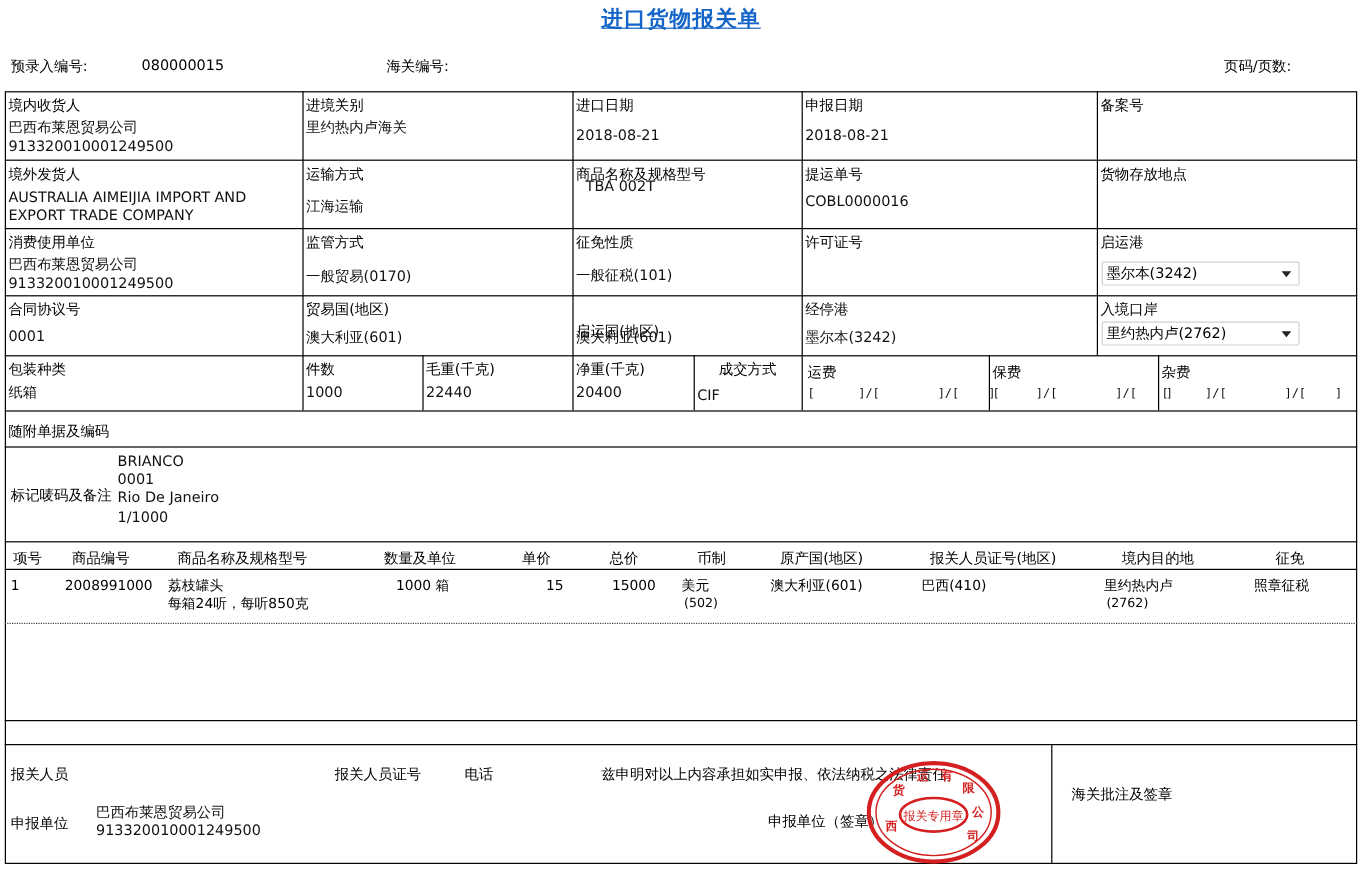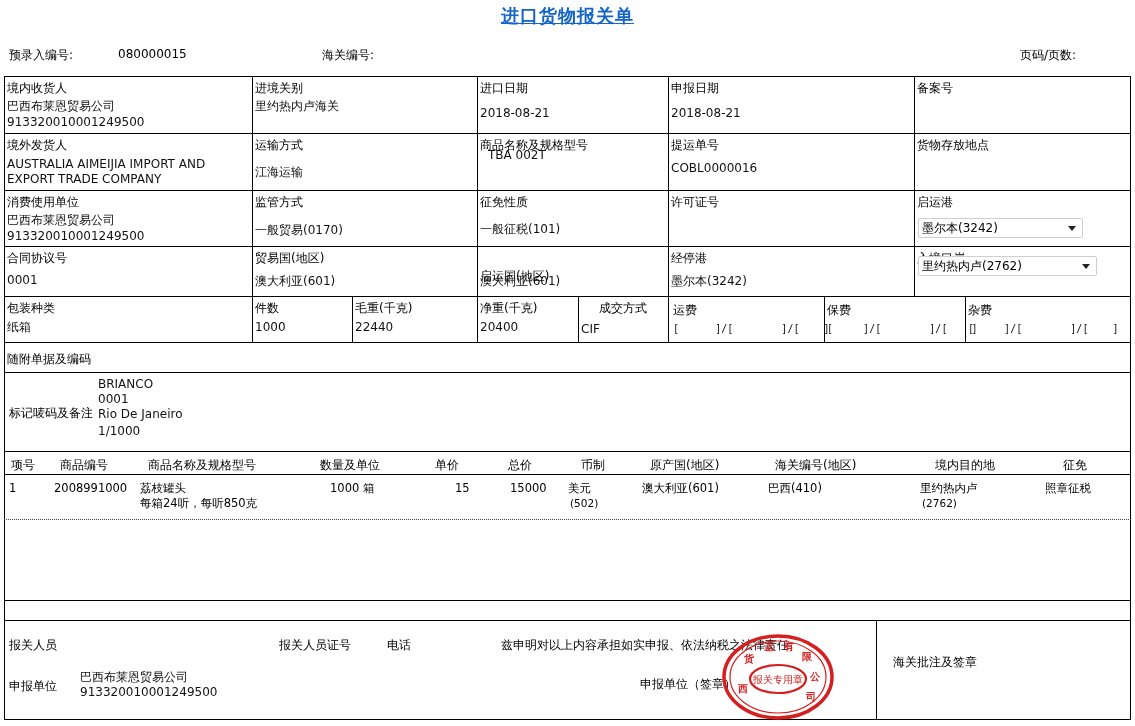--- a/index.html
+++ b/index.html
@@ -95,21 +95,21 @@
 
 <div class="lbl" style="left:7px; top:250px;">合同协议号</div>
 <div class="val" style="left:7px; top:273px;">0001</div>
 <div class="lbl" style="left:255px; top:250px;">贸易国(地区)</div>
 <div class="val" style="left:255px; top:273px;">澳大利亚(601)</div>
 <div class="lbl" style="left:480px; top:250px;margin-top:18px;">启运国(地区)</div>
 <div class="val" style="left:480px; top:273px;">澳大利亚(601)</div>
 <div class="lbl" style="left:671px; top:250px;">经停港</div>
 <div class="val" style="left:671px; top:273px;">墨尔本(3242)</div>
 <div class="lbl" style="left:917px; top:250px;">入境口岸</div>
-<div class="sel" style="left:918px; top:256px; width:179px;">
+<div class="sel" style="left:918px; top:268px; width:165px;">
   <span>里约热内卢(2762)</span>
   <span class="arr"></span>
 </div>
 
 <div class="lbl" style="left:7px; top:300px;">包装种类</div>
 <div class="val" style="left:7px; top:319px;">纸箱</div>
 <div class="lbl" style="left:255px; top:300px;">件数</div>
 <div class="val" style="left:255px; top:320px;">1000</div>
 <div class="lbl" style="left:355px; top:300px;">毛重(千克)</div>
 <div class="val" style="left:355px; top:320px;text-align:right;">22440</div>
@@ -133,21 +133,21 @@
 <div class="val" style="left:98px; top:424px;">1/1000</div>
 
 <div class="th" style="left:11px;">项号</div>
 <div class="th" style="left:60px;">商品编号</div>
 <div class="th" style="left:148px;">商品名称及规格型号</div>
 <div class="th" style="left:320px;">数量及单位</div>
 <div class="th" style="left:435px;">单价</div>
 <div class="th" style="left:508px;">总价</div>
 <div class="th" style="left:581px;">币制</div>
 <div class="th" style="left:650px;">原产国(地区)</div>
-<div class="th" style="left:775px;">海关编号(地区)</div>
+<div class="th" style="left:775px;">报关人员证号(地区)</div>
 <div class="th" style="left:935px;">境内目的地</div>
 <div class="th" style="left:1063px;">征免</div>
 
 <div>
   <div class="td" style="left:9px; top:481px;">1</div>
   <div class="td" style="left:54px; top:481px;">2008991000</div>
   <div class="td" style="left:140px; top:481px;">荔枝罐头</div>
   <div class="td" style="left:140px; top:496px;">每箱24听，每听850克</div>
   <div class="td" style="left:330px; top:481px;">1000 箱</div>
   <div class="td" style="left:455px; top:481px;">15</div>

